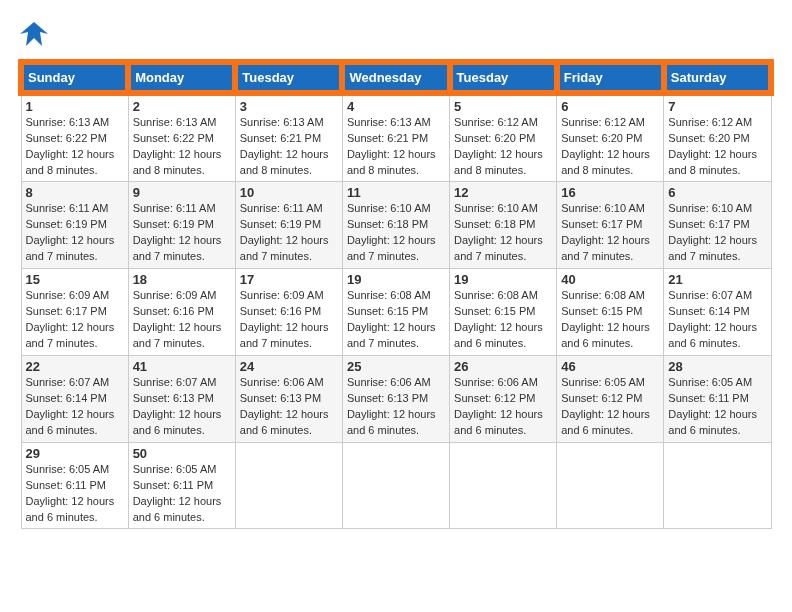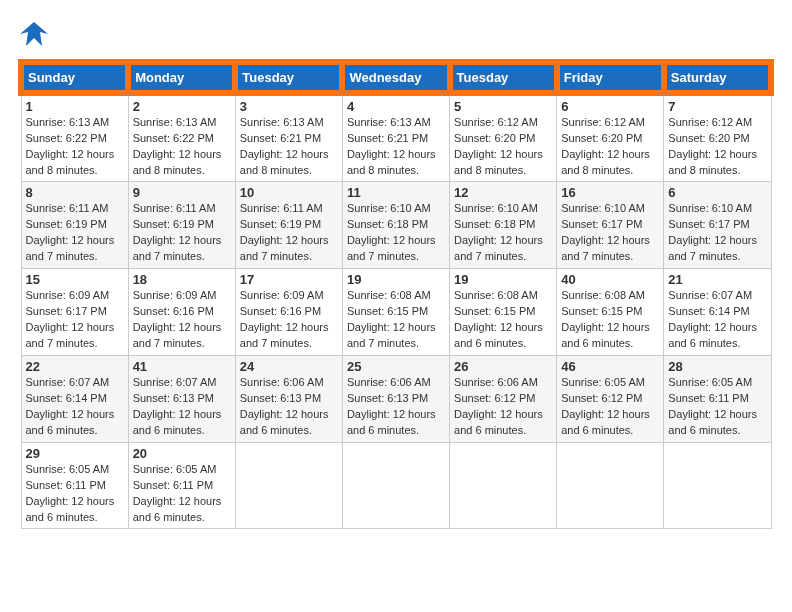--- a/index.html
+++ b/index.html
@@ -262,21 +262,21 @@
         <span class="day-number">28</span>
         <span class="day-info">Sunrise: 6:05 AM<br>Sunset: 6:11 PM<br>Daylight: 12 hours and 6 minutes.</span>
       </td>
         </tr>
         <tr class="last-row">
           <td>
         <span class="day-number">29</span>
         <span class="day-info">Sunrise: 6:05 AM<br>Sunset: 6:11 PM<br>Daylight: 12 hours and 6 minutes.</span>
       </td>
           <td>
-        <span class="day-number">20</span>
+        <span class="day-number">50</span>
         <span class="day-info">Sunrise: 6:05 AM<br>Sunset: 6:11 PM<br>Daylight: 12 hours and 6 minutes.</span>
       </td>
           <td class="empty-cell"></td>
           <td class="empty-cell"></td>
           <td class="empty-cell"></td>
           <td class="empty-cell"></td>
           <td class="empty-cell"></td>
         </tr>
       </tbody>
   </table>

